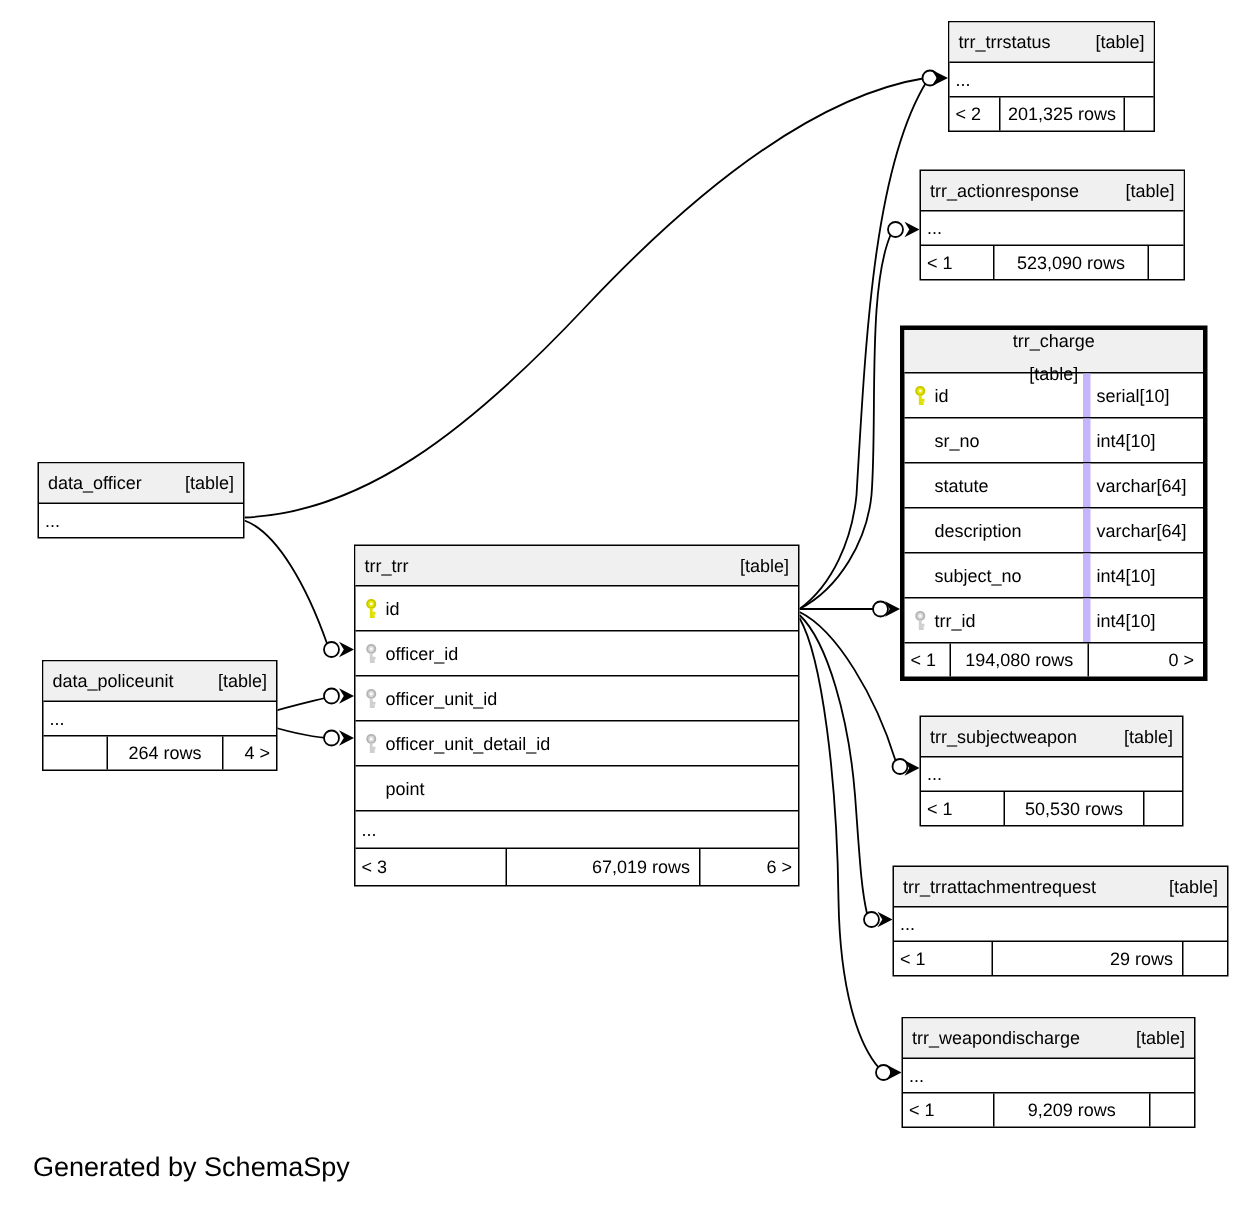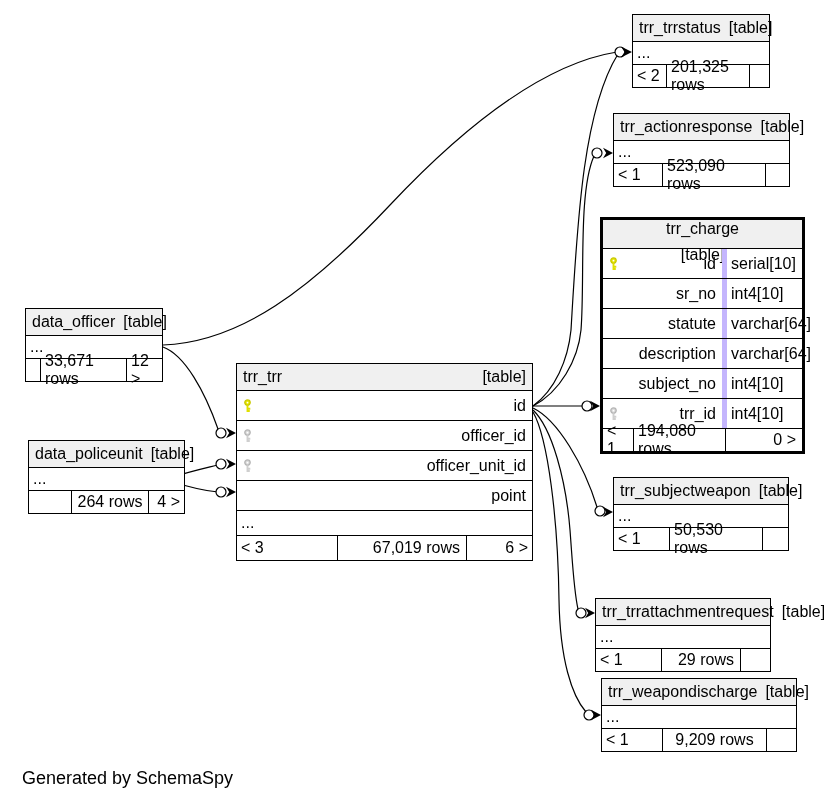--- a/index.html
+++ b/index.html
@@ -7,35 +7,35 @@
     position:relative;width:824px;height:804px;background:#ffffff;overflow:hidden;
     font-family:"Liberation Sans",sans-serif;color:#000;
   }
   #edges{position:absolute;left:0;top:0;z-index:0;}
   #edges path.edge{fill:none;stroke:#000;stroke-width:1.2;}
   #edges circle.conn{fill:#fff;stroke:#000;stroke-width:1.2;}
   #edges path.arrow{fill:#000;stroke:none;}
 
   .tbl{
     position:absolute;z-index:1;background:#fff;border:1px solid #000;
-    font-size:16px;box-sizing:border-box;
+    font-size:12px;box-sizing:border-box;
   }
   .tbl.bold{border-width:3px;}
   .hdr{
     display:flex;justify-content:space-between;align-items:center;
     background:#f0f0f0;height:26px;padding:0 6px;gap:8px;white-space:nowrap;
   }
   .tbl.bold .hdr{height:28px;flex-direction:column;}
   .row{
     display:flex;align-items:center;border-top:1px solid #000;
     height:22px;padding:0 4px;white-space:nowrap;
   }
   .row.col{height:29px;padding:0;}
   .keyic{width:20px;display:flex;justify-content:center;align-items:center;flex:none;}
-  .cname{flex:1;padding-right:6px;text-align:right;}
+  .cname{flex:1;padding-right:6px;}
   .ctype{
     width:80px;flex:none;align-self:stretch;display:flex;align-items:center;
     border-left:5px solid #c4b5fd;padding:0 4px;box-sizing:border-box;
   }
   .stats{display:flex;align-items:stretch;border-top:1px solid #000;height:22px;}
   .sc{display:flex;align-items:center;padding:0 4px;box-sizing:border-box;flex:none;}
   .sc + .sc{border-left:1px solid #000;}
   .sc.mid{flex:1;justify-content:center;}
   .sc.mid.right{justify-content:flex-end;padding-right:6px;}
   .sc.right{justify-content:flex-end;}
@@ -166,25 +166,20 @@
   </div>
 
   <div class="tbl" style="left:25px;top:308px;width:138px;">
     <div class="hdr">
       <span>data_officer</span>
       <span>[table]</span>
     </div>
     <div class="row">
         <span>...</span>
       </div>
-    <div class="stats">
-      <span class="sc" style="width:14px"></span>
-      <span class="sc mid">33,671 rows</span>
-      <span class="sc right" style="width:36px">12 &gt;</span>
-    </div>
   </div>
 
   <div class="tbl" style="left:28px;top:440px;width:157px;">
     <div class="hdr">
       <span>data_policeunit</span>
       <span>[table]</span>
     </div>
     <div class="row">
         <span>...</span>
       </div>
@@ -222,20 +217,30 @@
     </div>
     <div class="row col">
       <span class="keyic">
         <svg width="13" height="14" viewBox="0 0 13 14">
             <circle cx="6.5" cy="3.6" r="2.7" fill="#d9d9d9" stroke="#b5b5b5" stroke-width="1.3"></circle>
             <circle cx="6.5" cy="3.6" r="0.9" fill="#fff"></circle>
             <path d="M6.5 6.3 V13 M6.5 9.8 H9.3 M6.5 12 H8.8" stroke="#cfcfcf" stroke-width="1.9" fill="none"></path>
           </svg>
       </span>
       <span class="cname">officer_unit_id</span>
+    </div>
+    <div class="row col">
+      <span class="keyic">
+        <svg width="13" height="14" viewBox="0 0 13 14">
+            <circle cx="6.5" cy="3.6" r="2.7" fill="#d9d9d9" stroke="#b5b5b5" stroke-width="1.3"></circle>
+            <circle cx="6.5" cy="3.6" r="0.9" fill="#fff"></circle>
+            <path d="M6.5 6.3 V13 M6.5 9.8 H9.3 M6.5 12 H8.8" stroke="#cfcfcf" stroke-width="1.9" fill="none"></path>
+          </svg>
+      </span>
+      <span class="cname">officer_unit_detail_id</span>
     </div>
     <div class="row col">
       <span class="keyic"></span>
       <span class="cname">point</span>
     </div>
     <div class="row" style="height:24px">
         <span>...</span>
       </div>
     <div class="stats" style="height:24px">
       <span class="sc" style="width:100px">&lt; 3</span>
@@ -252,21 +257,21 @@
     <div class="row">
         <span>...</span>
       </div>
     <div class="stats">
       <span class="sc" style="width:55px">&lt; 1</span>
       <span class="sc mid">50,530 rows</span>
       <span class="sc" style="width:26px"></span>
     </div>
   </div>
 
-  <div class="tbl" style="left:595px;top:598px;width:176px;">
+  <div class="tbl" style="left:595px;top:577px;width:224px;">
     <div class="hdr">
       <span>trr_trrattachmentrequest</span>
       <span>[table]</span>
     </div>
     <div class="row">
         <span>...</span>
       </div>
     <div class="stats">
       <span class="sc" style="width:65px">&lt; 1</span>
       <span class="sc mid right">29 rows</span>

